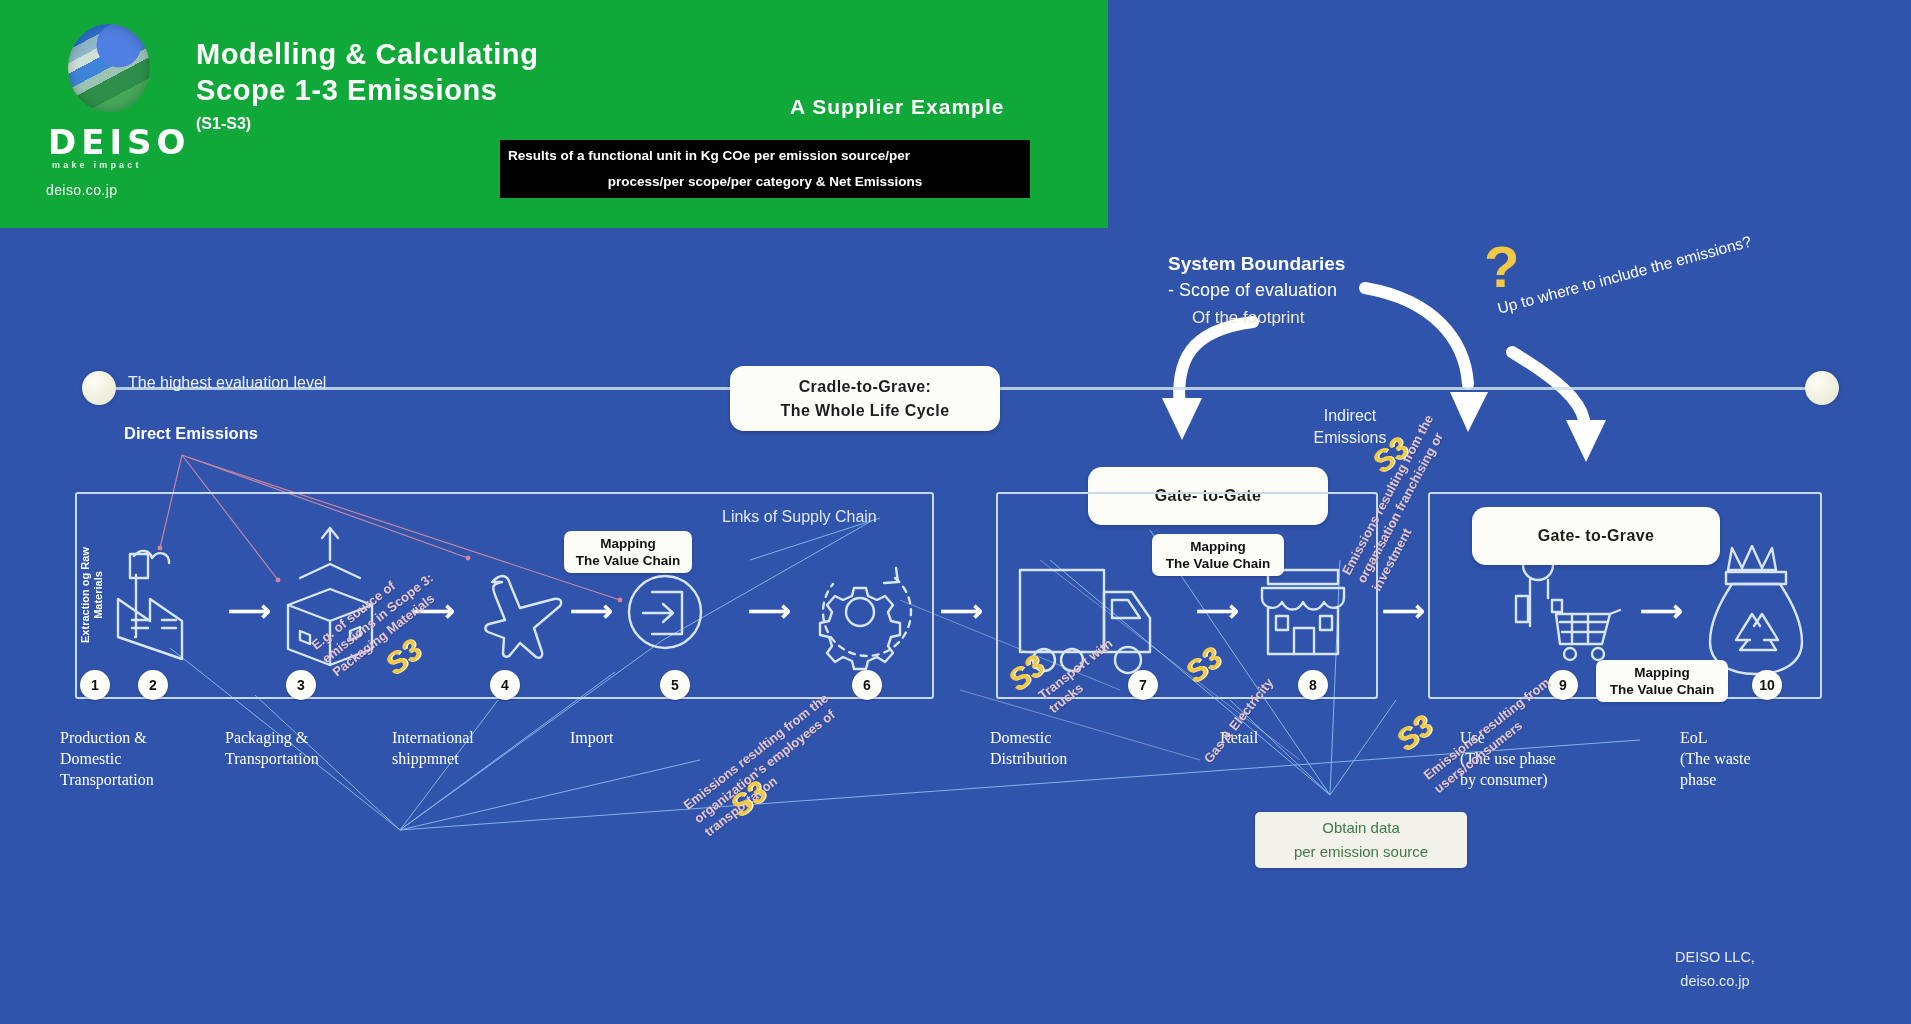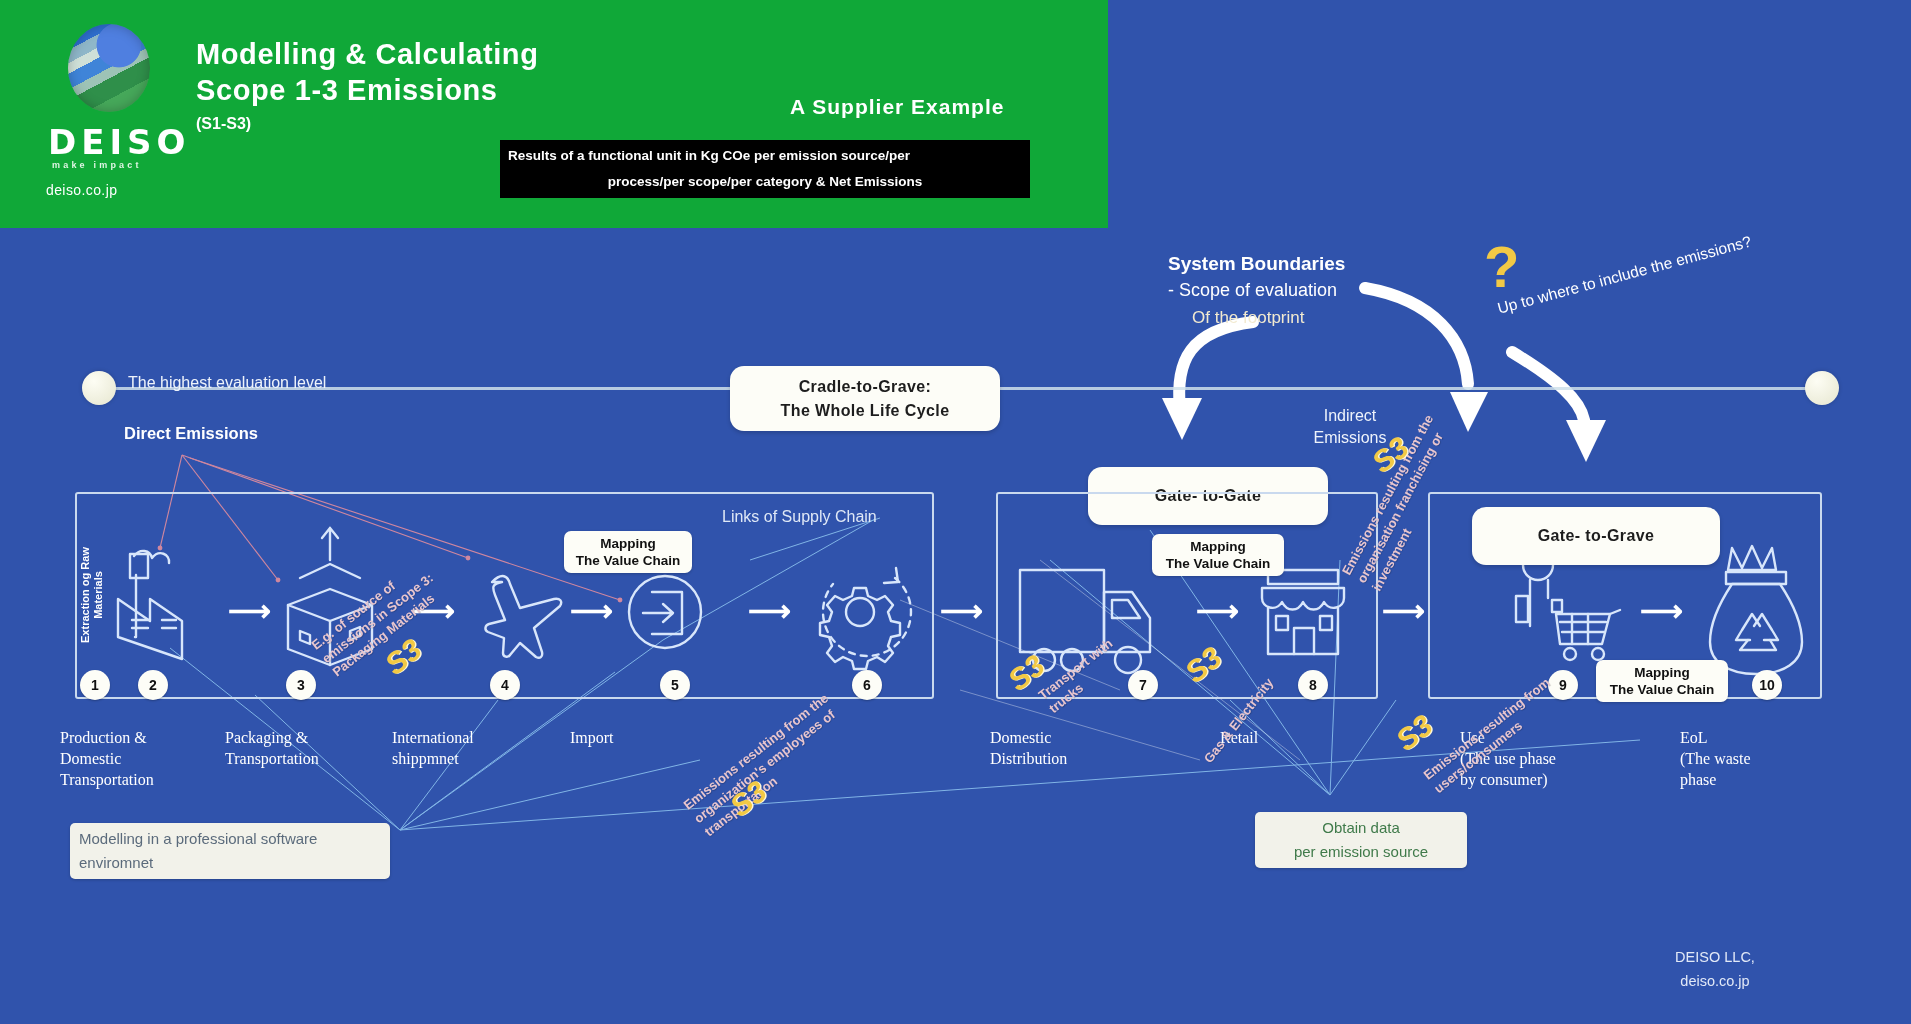--- a/index.html
+++ b/index.html
@@ -474,24 +474,20 @@
     <span>investment</span>
   </div>
   <div class="s3" style="left:1372px;top:438px;transform:rotate(-38deg);">S3</div>
 
   <div class="diag" style="left:1420px;top:770px;transform:rotate(-38deg);transform-origin:left top;">
     <span>Emissions resulting from</span><br>
     <span>users/consumers</span>
   </div>
   <div class="s3" style="left:1396px;top:716px;transform:rotate(-38deg);">S3</div>
 
-  <div class="softbox sb-model">
-    <span class="r1">Modelling in a professional software</span>
-    <span class="r2">enviromnet</span>
-  </div>
   <div class="softbox sb-obtain">
     <span class="r1">Obtain data</span>
     <span class="r2">per emission source</span>
   </div>
 
   <div class="credit">
     <span>DEISO LLC,</span><br>
     <span>deiso.co.jp</span>
   </div>
 

